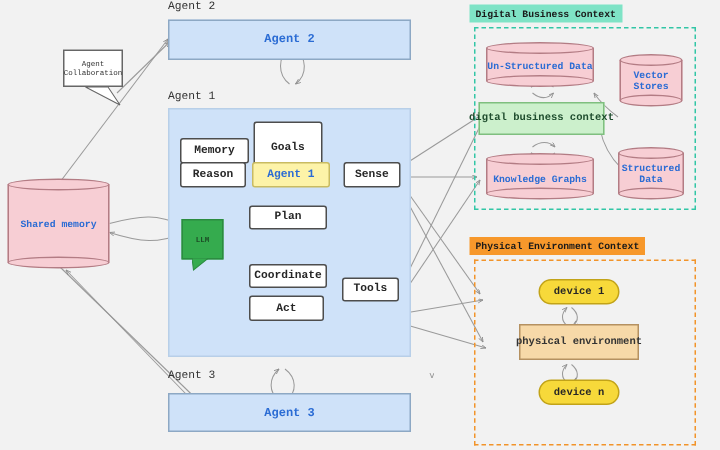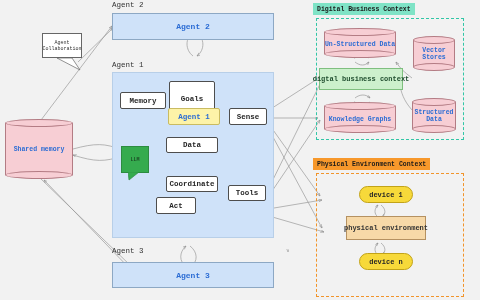--- a/index.html
+++ b/index.html
@@ -200,33 +200,36 @@
     </svg>
 
     <div class="node panel-agent" style="left:112px;top:72px;width:162px;height:166px;"></div>
 
     <div class="node box" style="left:120px;top:92px;width:46px;height:17px;">
       <span>Memory</span>
     </div>
     <div class="node box" style="left:169px;top:81px;width:46px;height:35px;">
       <span>Goals</span>
     </div>
+    <div class="node box" style="left:120px;top:108px;width:44px;height:17px;">
+      <span>Reason</span>
+    </div>
     <div class="node box center" style="left:168px;top:108px;width:52px;height:17px;">
       <span>Agent 1</span>
     </div>
     <div class="node box" style="left:229px;top:108px;width:38px;height:17px;">
       <span>Sense</span>
     </div>
     <div class="node box" style="left:166px;top:137px;width:52px;height:16px;">
-      <span>Data</span>
+      <span>Plan</span>
     </div>
     <div class="node box" style="left:166px;top:164px;width:52px;height:16px;margin-top:12px;">
       <span>Coordinate</span>
     </div>
-    <div class="node box" style="left:156px;top:197px;width:40px;height:17px;">
+    <div class="node box" style="left:166px;top:197px;width:50px;height:17px;">
       <span>Act</span>
     </div>
     <div class="node box" style="left:228px;top:185px;width:38px;height:16px;">
       <span>Tools</span>
     </div>
 
     <div class="node llm" style="left:121px;top:146px;width:28px;height:27px;">
       <span>LLM</span>
     </div>
     <svg class="node" style="left:128px;top:172px;width:14px;height:9px;">

